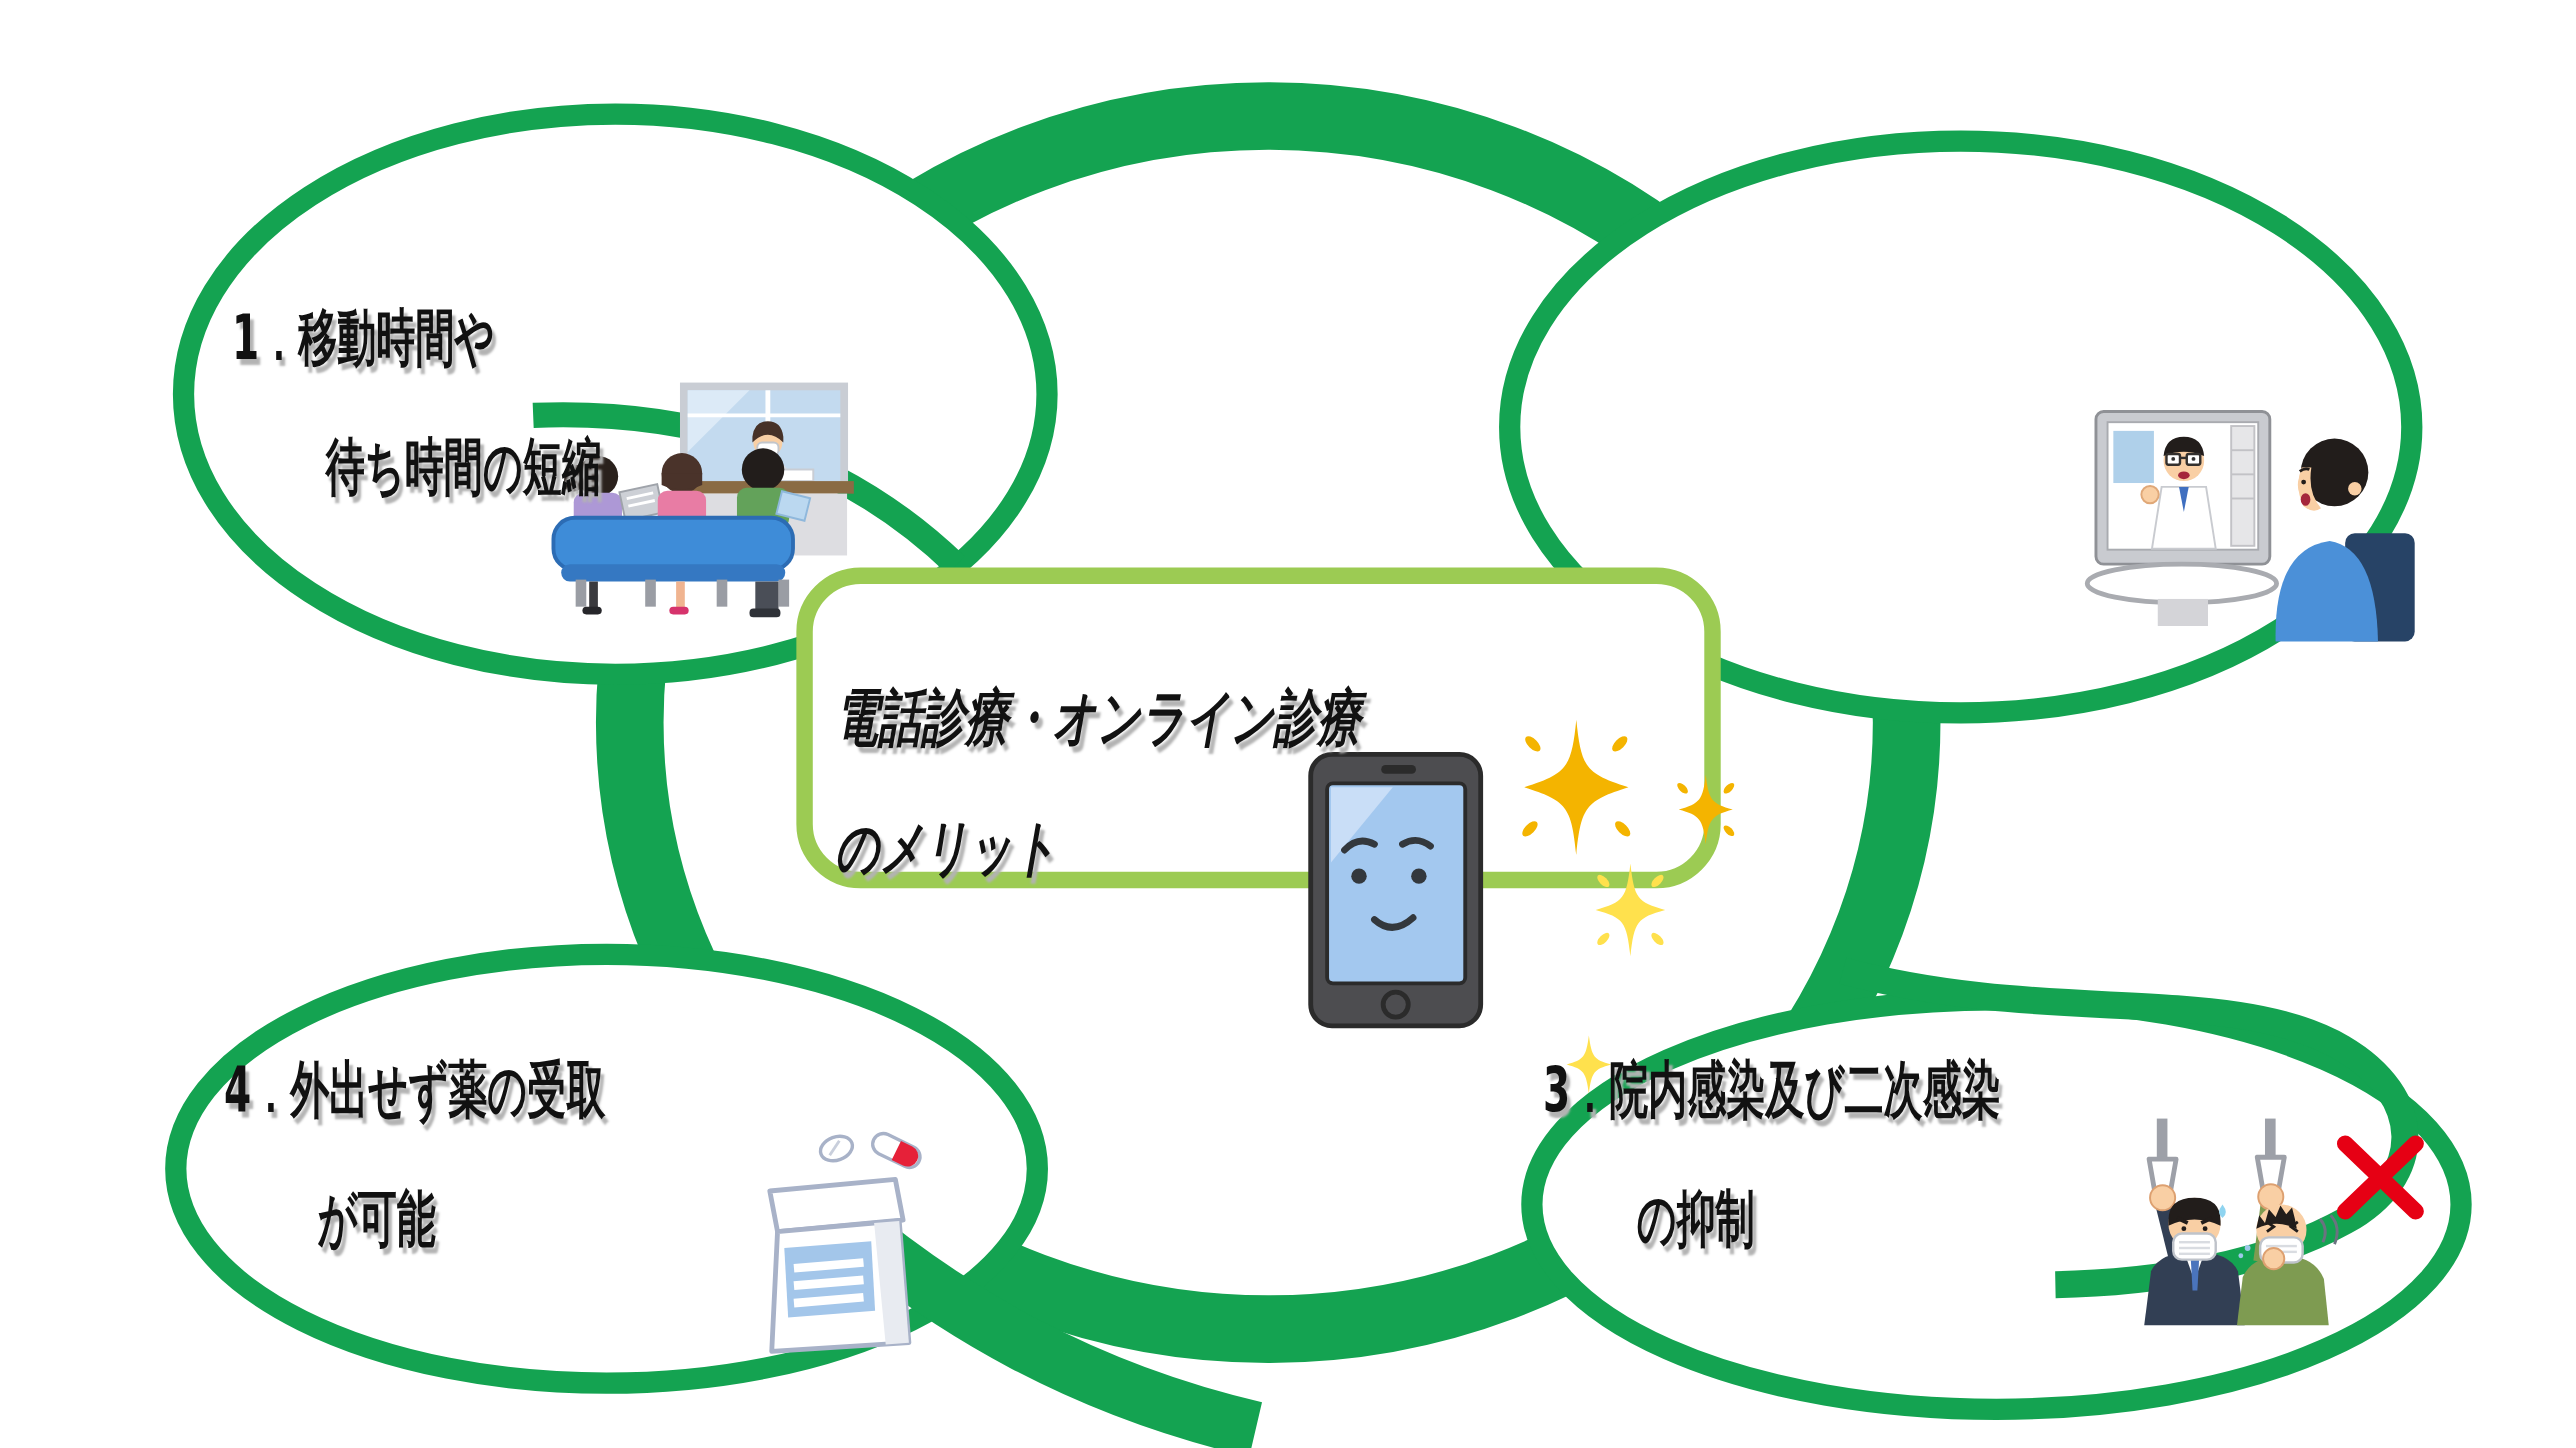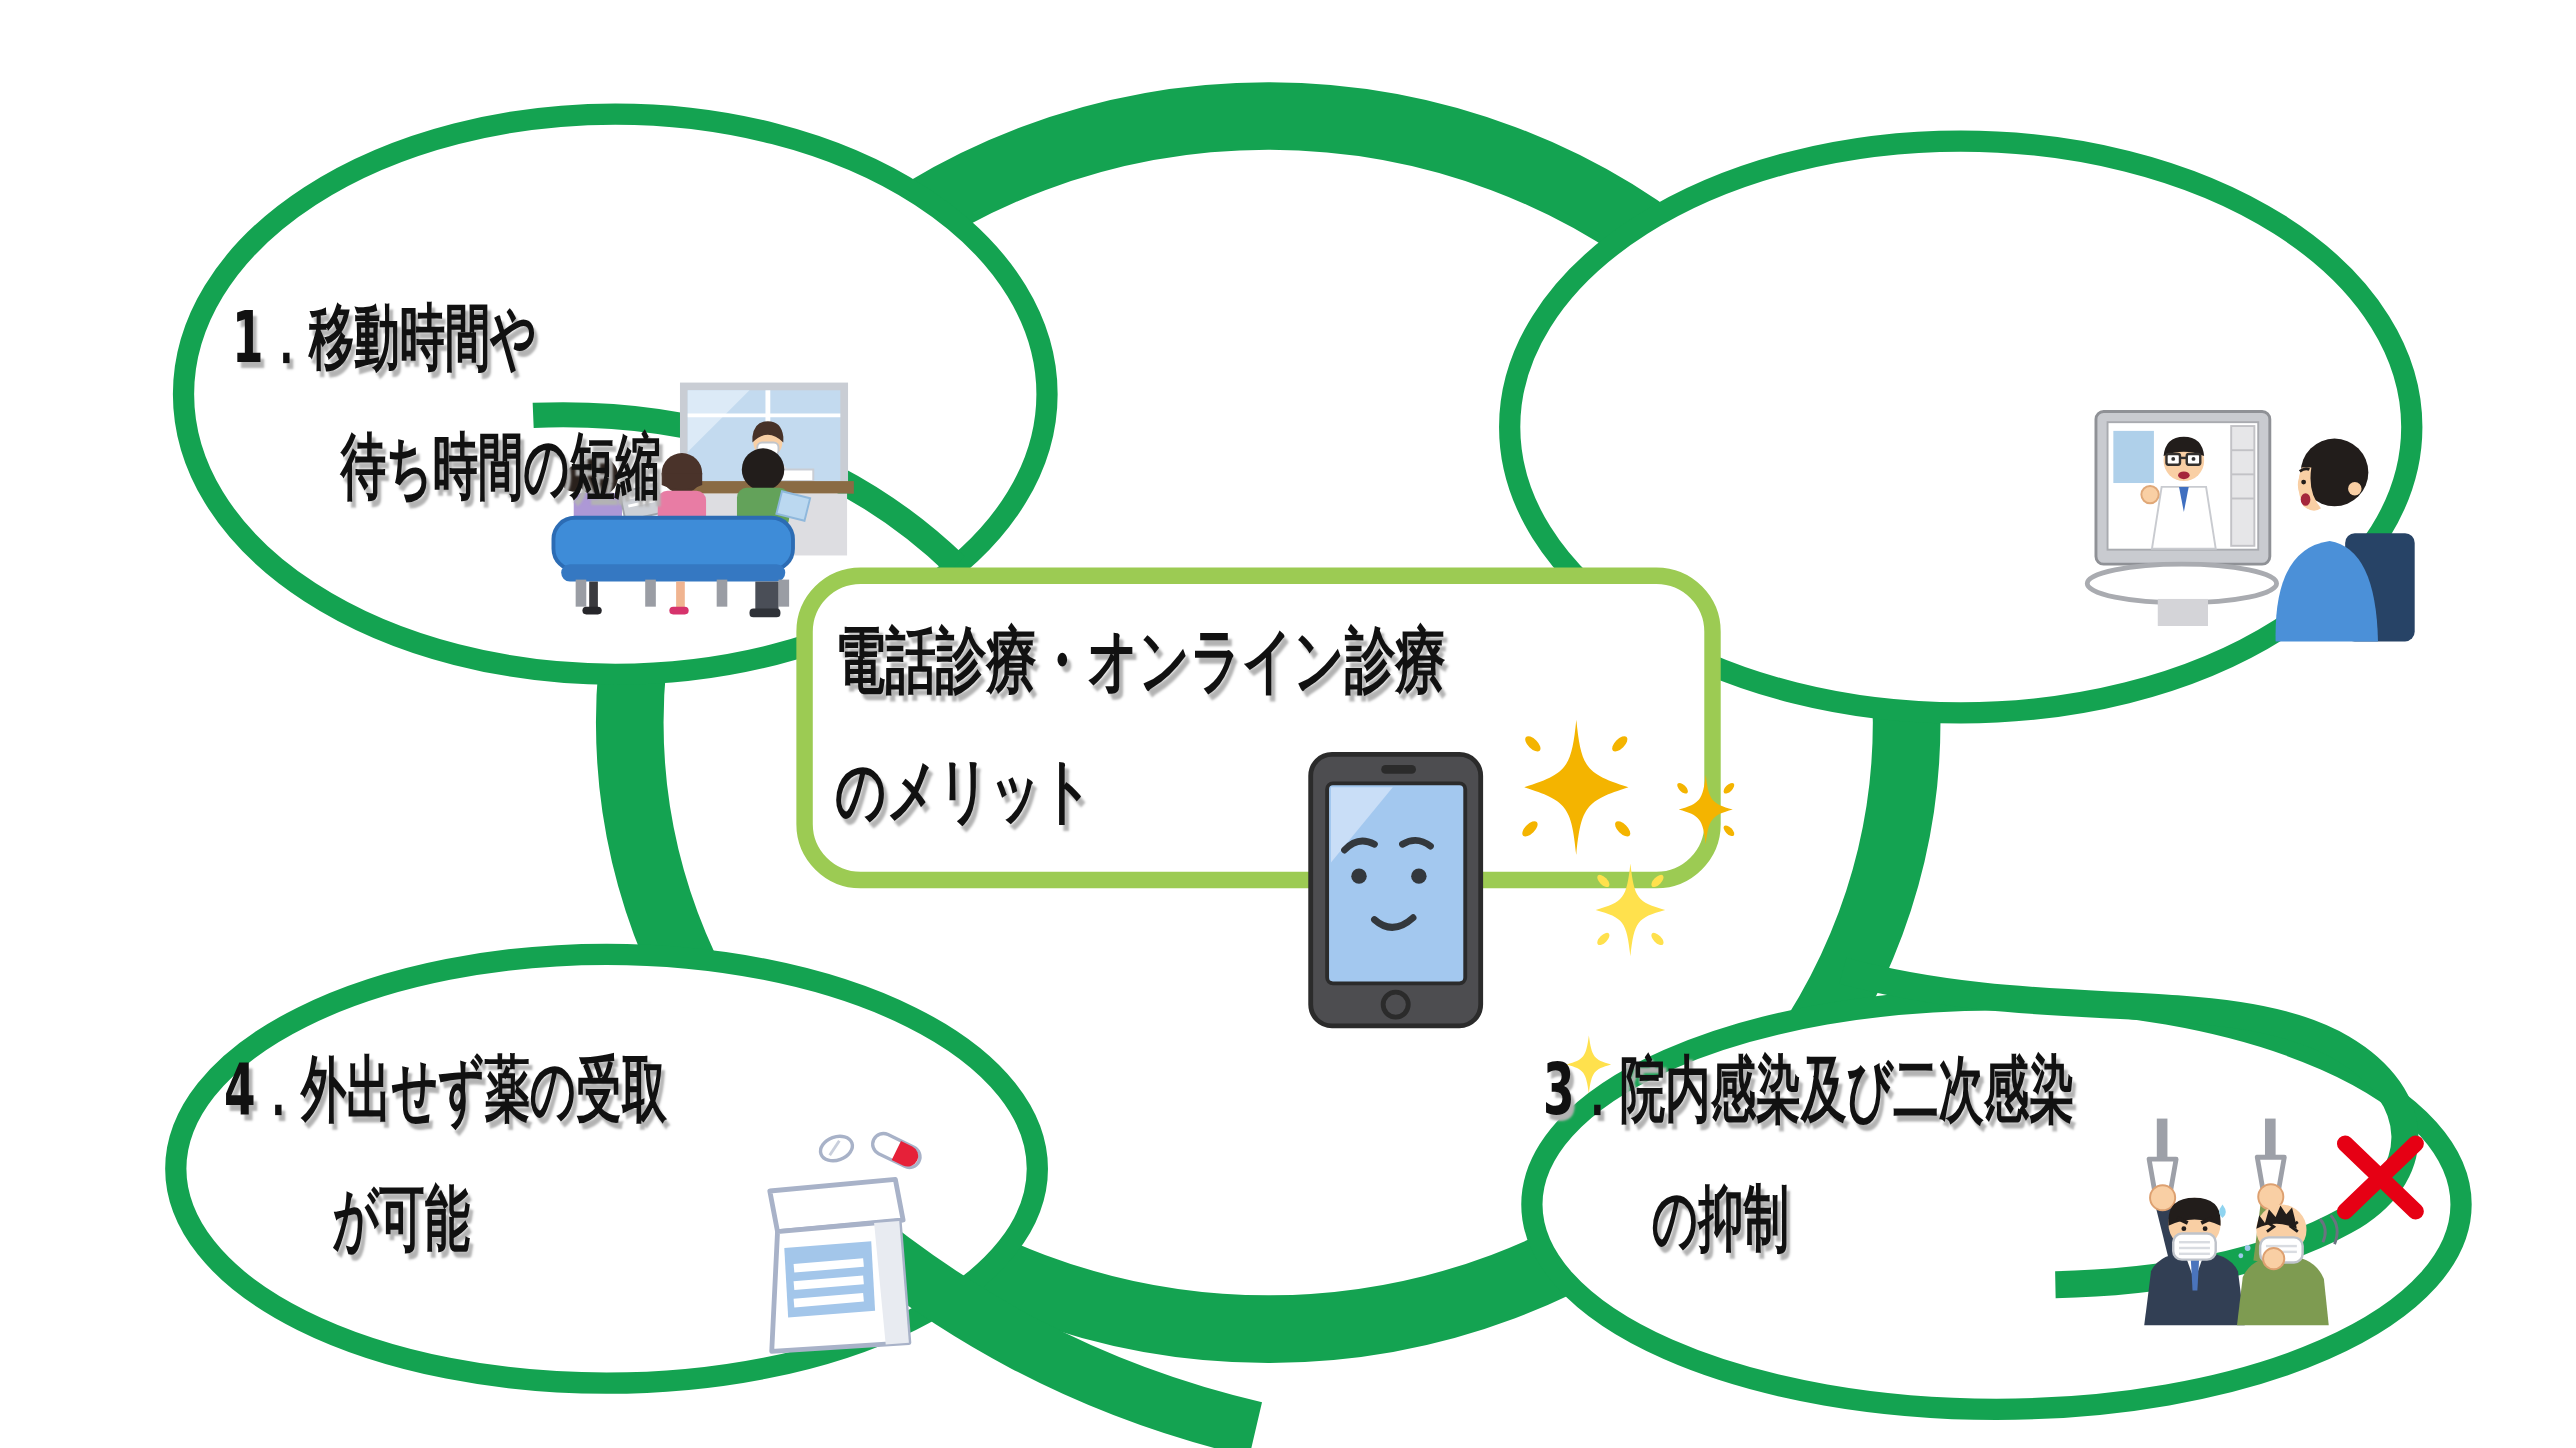--- a/index.html
+++ b/index.html
@@ -1,19 +1,19 @@
 <!DOCTYPE html>
 <html><head>
 <meta charset="utf-8">
 <style>
   html,body{margin:0;padding:0;background:#fff;}
   #canvas{position:relative;width:2576px;height:1449px;background:#ffffff;overflow:hidden;
           font-family:"DejaVu Sans","Liberation Sans",sans-serif;}
   #scene{position:absolute;left:0;top:0;z-index:1;}
-  .label{position:absolute;z-index:10;color:#111;font-weight:700;font-size:72px;
+  .label{position:absolute;z-index:10;color:#111;font-weight:700;font-size:62px;
          line-height:129px;white-space:nowrap;text-shadow:5.8px 5.8px 2.9px #b3b3b3;}
   .label .ln{transform:scaleX(0.63);transform-origin:left center;}
   .label .ln2{padding-left:2.4em;}
   #center-title{line-height:130px;}
   #center-title .ln{transform:scaleX(0.70);}
   #center-title .ln2{padding-left:0;}
 </style>
 </head>
 <body>
 
@@ -229,21 +229,21 @@
     </g>
   </g>
 </svg>
 
 <div class="label" id="benefit-1-label" style="left:232px;top:273px;">
   <div class="ln">1．移動時間や</div>
   <div class="ln ln2">待ち時間の短縮</div>
 </div>
 
 
-<div class="label" id="center-title" style="left:835px;top:595px;">
+<div class="label" id="center-title" style="left:835px;top:653px;font-style:italic;">
   <div class="ln">電話診療・オンライン診療</div>
   <div class="ln ln2">のメリット</div>
 </div>
 
 <div class="label" id="benefit-3-label" style="left:1543px;top:1025px;">
   <div class="ln">3．院内感染及び二次感染</div>
   <div class="ln ln2">の抑制</div>
 </div>
 
 <div class="label" id="benefit-4-label" style="left:224px;top:1025px;">

